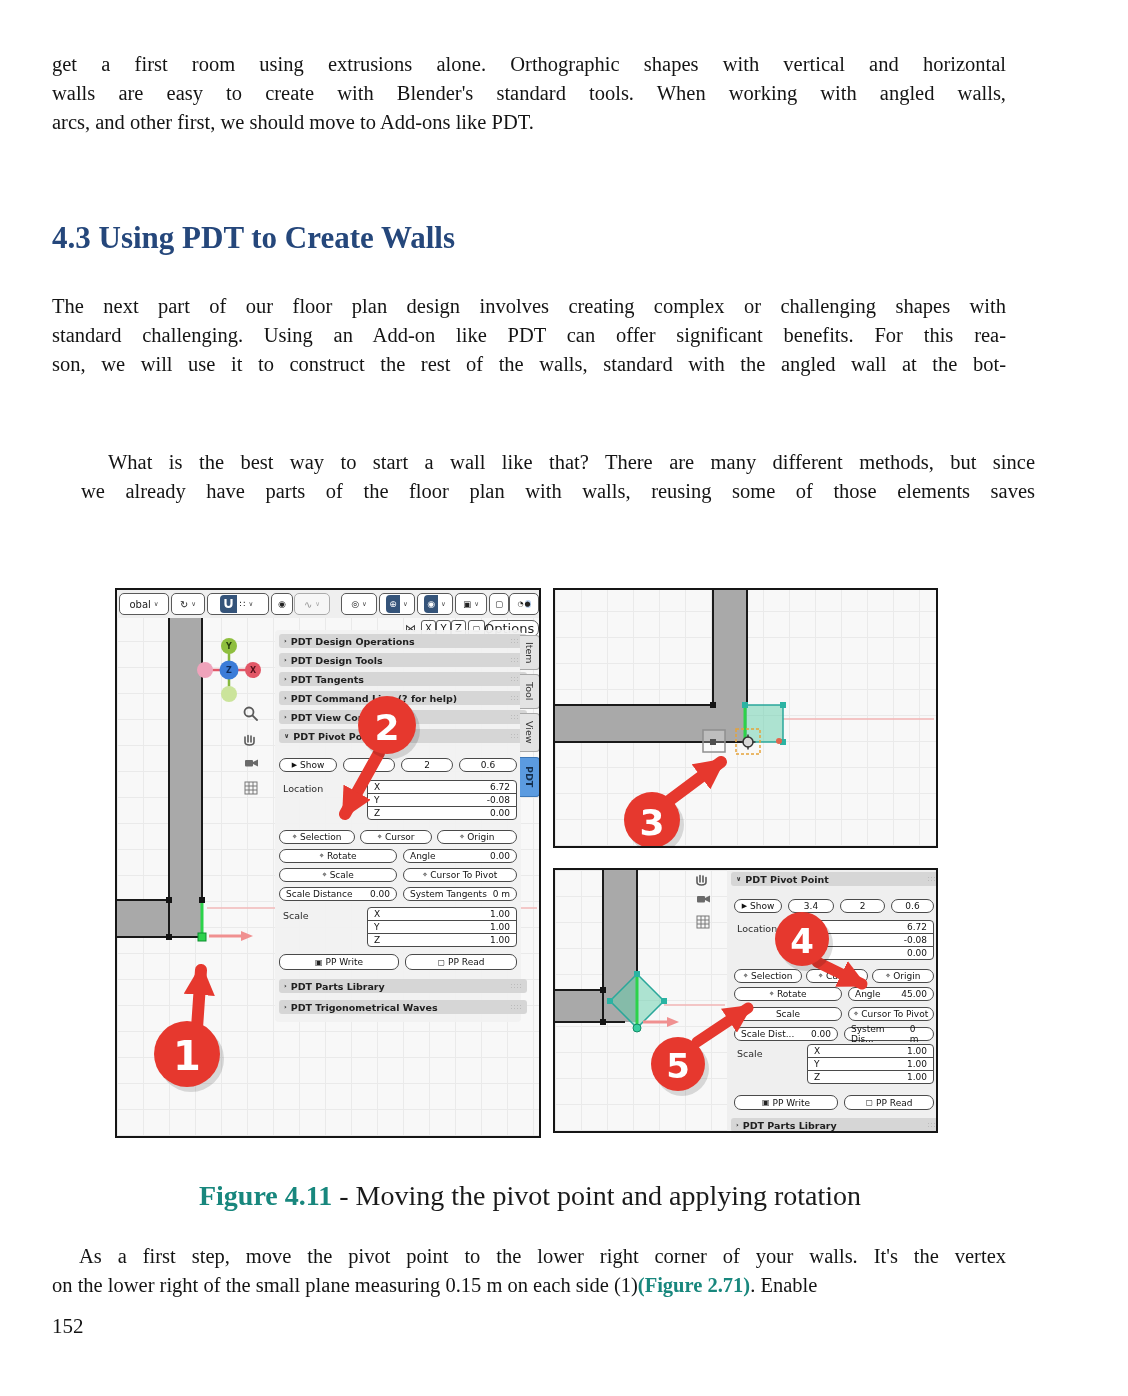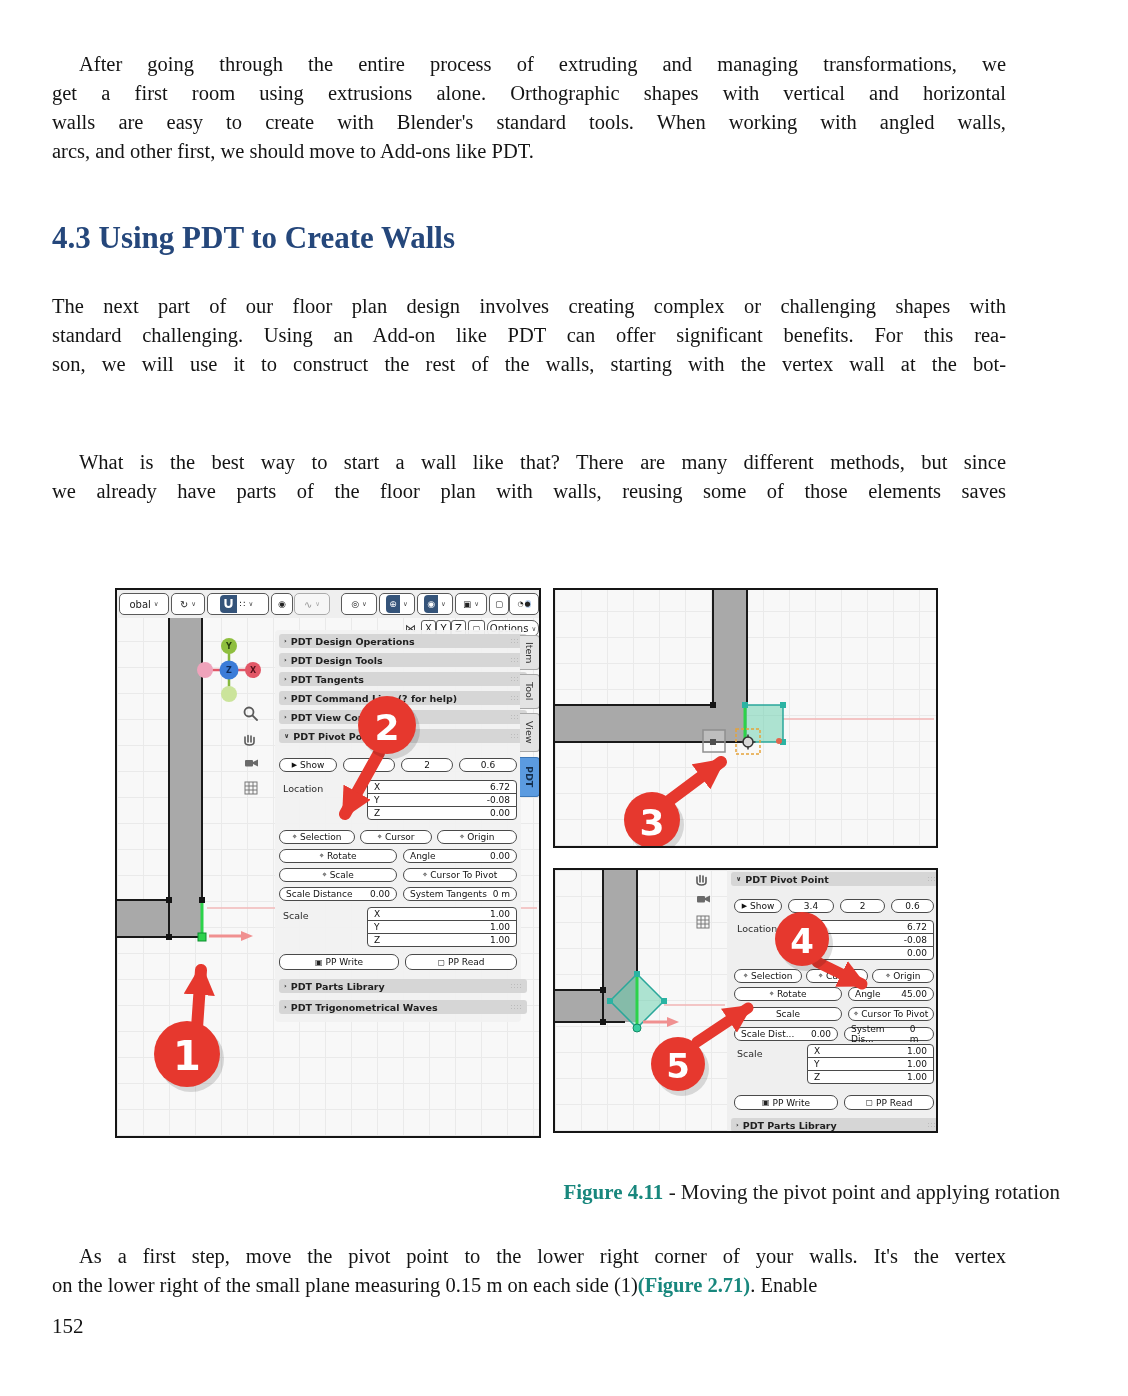--- a/index.html
+++ b/index.html
@@ -5,21 +5,21 @@
   html,body { margin:0; padding:0; background:#ffffff; }
   .page { position:relative; width:1128px; height:1396px; background:#ffffff; overflow:hidden;
           font-family:"Liberation Serif", serif; color:#111; }
 
   
   .para { position:absolute; left:52px; width:954px; font-size:20.5px; line-height:29px; color:#141414; }
   .jl   { text-align:justify; text-align-last:justify; height:29px; overflow:hidden; }
   .jl.last { text-align-last:left; }
   .jl.indent { padding-left:27px; }
   .heading { position:absolute; left:52px; top:220px; font-size:31px; font-weight:bold; color:#25477b; }
-  .caption { position:absolute; left:0; top:1180px; width:1060px; text-align:right; font-size:21px; color:#1a1a1a; }
+  .caption { position:absolute; left:0; top:1180px; width:1060px; text-align:center; font-size:28px; color:#1a1a1a; }
   .caption .fig { color:#18877d; font-weight:bold; }
   .fig-link { color:#18877d; font-weight:bold; }
   .pagenum { position:absolute; left:52px; top:1314px; font-size:21px; color:#141414; }
 
   
   .shot { position:absolute; background:#f7f7f7; border:2px solid #151515; box-sizing:border-box; overflow:hidden; }
   .abs  { position:absolute; box-sizing:border-box; }
   .gridbg { background-color:#f8f8f8;
     background-image:repeating-linear-gradient(0deg,#eaeaea 0 1px,transparent 1px 26px),
                      repeating-linear-gradient(90deg,#eaeaea 0 1px,transparent 1px 26px); }
@@ -57,35 +57,34 @@
 
   .panelbg { position:absolute; background:rgba(241,241,241,.95); border-radius:4px; }
   .badge-num { font:700 36px "DejaVu Sans",sans-serif; fill:#ffffff; }
 </style>
 </head>
 <body>
 
 <div class="page">
 
   <div class="para" style="top:50px;">
-    <div class="jl indent">After going through the entire process of extruding and managing transformations, we</div>
     <div class="jl">get a first room using extrusions alone. Orthographic shapes with vertical and horizontal</div>
     <div class="jl">walls are easy to create with Blender's standard tools. When working with angled walls,</div>
     <div class="jl last">arcs, and other first, we should move to Add-ons like PDT.</div>
   </div>
 
   <h2 class="heading" style="margin:0;">4.3 Using PDT to Create Walls</h2>
 
   <div class="para" style="top:292px;">
     <div class="jl">The next part of our floor plan design involves creating complex or challenging shapes with</div>
     <div class="jl">standard challenging. Using an Add-on like PDT can offer significant benefits. For this rea-</div>
-    <div class="jl">son, we will use it to construct the rest of the walls, starting with the vertex wall at the bot-</div>
-  </div>
-
-  <div class="para" style="top:448px;">
+    <div class="jl">son, we will use it to construct the rest of the walls, standard with the angled wall at the bot-</div>
+  </div>
+
+  <div class="para" style="top:448px;margin-left:29px;">
     <div class="jl indent">What is the best way to start a wall like that? There are many different methods, but since</div>
     <div class="jl">we already have parts of the floor plan with walls, reusing some of those elements saves</div>
   </div>
 
   <div class="shot" style="left:115px; top:588px; width:426px; height:550px;">
 
     <div class="abs gridbg" style="left:0; top:28px; width:422px; height:518px;"></div>
 
     <div class="tbrow">
       <div class="tbtn" style="left:2px; width:48px;">
@@ -145,21 +144,21 @@
       <div class="tbtn" style="left:31px; top:0; width:13px; height:15px; border-radius:3px;">
           <span>Y</span>
         </div>
       <div class="tbtn" style="left:46px; top:0; width:13px; height:15px; border-radius:3px;">
           <span>Z</span>
         </div>
       <div class="tbtn" style="left:63px; top:0; width:15px; height:15px; border-radius:3px;">
           <span class="uiic" style="font-size:8px;">▢</span>
         </div>
       <div class="tbtn" style="left:82px; top:0; width:50px; height:15px; border-radius:7px;">
-        <span style="font-size:10px;">Options</span>
+        <span style="font-size:13px;">Options</span>
         <span class="chev uiic">∨</span>
       </div>
     </div>
 
     <svg class="overlay" width="422" height="546">
       <rect x="52" y="28" width="33" height="319" fill="#a9a9a9"></rect>
       <rect x="0" y="310" width="85" height="37" fill="#a9a9a9"></rect>
       <line x1="52" y1="28" x2="52" y2="347" stroke="#1a1a1a" stroke-width="2"></line>
       <line x1="85" y1="28" x2="85" y2="312" stroke="#1a1a1a" stroke-width="2"></line>
       <line x1="0" y1="310" x2="52" y2="310" stroke="#1a1a1a" stroke-width="2"></line>

